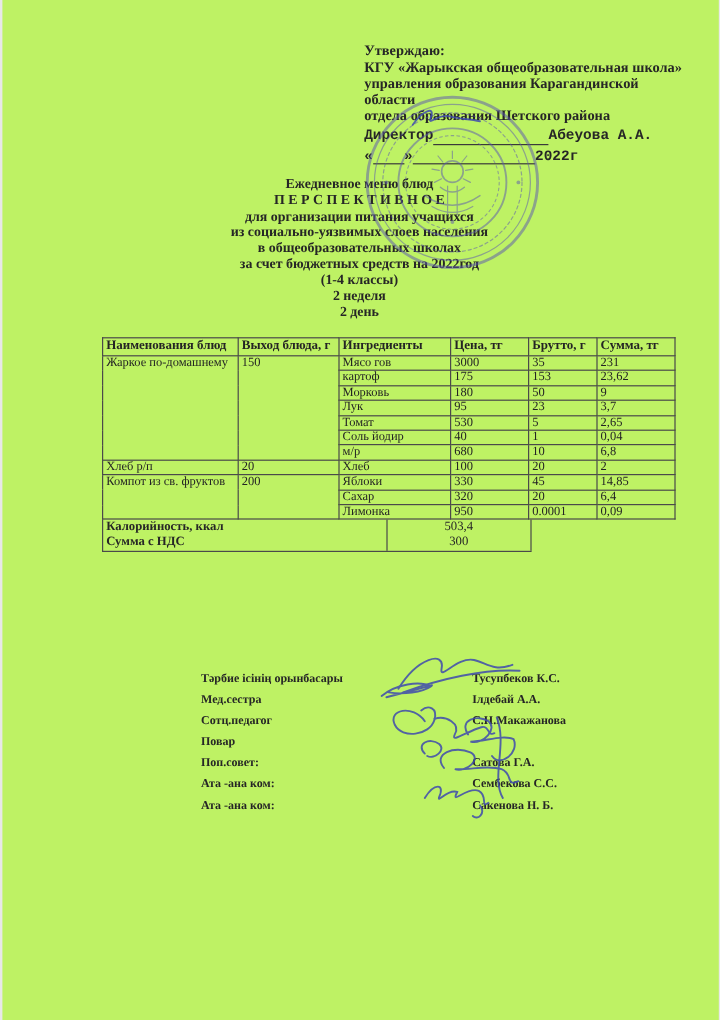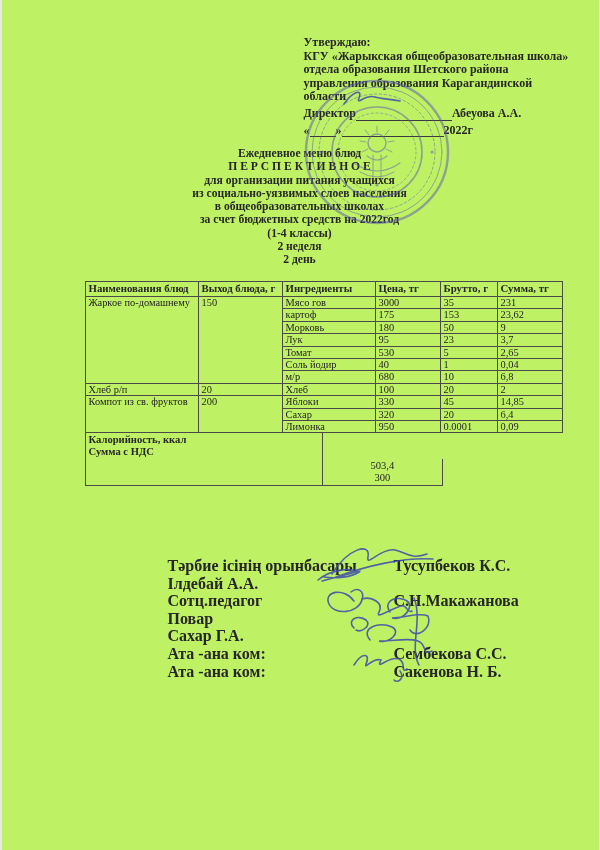--- a/index.html
+++ b/index.html
@@ -13,21 +13,21 @@
     position:relative;width:597px;height:850px;margin:0 auto;
     background:#bef264;overflow:hidden;
     font-family:"Liberation Serif","DejaVu Serif",serif;
     color:var(--ink);
   }
   
   .approval{
     position:absolute;left:302px;top:36px;width:268px;
     font-size:12px;font-weight:700;line-height:13.6px;
   }
-  .approval .line-row{white-space:nowrap;}
+  .approval .line-row{white-space:nowrap;font-family:Liberation Mono, monospace;}
   .approval .mt{margin-top:3px;}
   .u-line{display:inline-block;border-bottom:1.2px solid #3a3a3a;height:11px;vertical-align:bottom;}
   .u-sm{width:26px;}
   .u-md{width:96px;}
   .u-lg{width:102px;}
   
   .title-block{
     position:absolute;left:55px;top:147px;width:486px;
     text-align:center;font-size:11.6px;font-weight:700;line-height:13.3px;
   }
@@ -57,44 +57,44 @@
     display:flex;width:357px;
     border-left:1px solid var(--line);border-bottom:1px solid var(--line);
     font-size:10.6px;line-height:11.6px;justify-content:center;
   }
   .tfooter .flabel{
     width:236px;border-right:1px solid var(--line);padding:1px 3px 1px 3px;
     font-weight:700;
   }
   .tfooter .fvalues{
     width:117px;border-right:1px solid var(--line);padding:1px 2px;
-    text-align:center;font-weight:400;margin-top:26px;
+    text-align:center;font-weight:400;
   }
   
   .sign-block{
     position:absolute;left:166px;top:557px;width:370px;
-    font-size:16px;font-weight:700;line-height:17.6px;
+    font-size:10px;font-weight:700;line-height:17.6px;
   }
   .sig-row{display:flex;white-space:nowrap;}
   .sig-row .slabel{flex:0 0 226px;}
   .sig-row .sname{flex:1;}
   
   .ink-overlay{position:absolute;left:0;top:0;pointer-events:none;}
 </style>
 </head>
 <body>
 
 <div class="page">
 
   <div class="approval">
     <div>
         <div>Утверждаю:</div>
         <div>КГУ «Жарыкская общеобразовательная школа»</div>
+        <div>управления образования Карагандинской  области</div>
         <div>отдела образования Шетского района</div>
-        <div>управления образования Карагандинской  области</div>
       </div>
     <div class="line-row mt">
       <span>Директор</span><span class="u-line u-md"></span><span>Абеуова А.А.</span>
     </div>
     <div class="line-row mt">
       <span>«</span><span class="u-line u-sm"></span><span>»</span><span class="u-line u-lg"></span><span>2022г</span>
     </div>
   </div>
 
   <div class="title-block">
@@ -215,31 +215,33 @@
         </div>
     </div>
   </div>
 
   <div class="sign-block">
       <div class="sig-row">
         <span class="slabel">Тәрбие ісінің орынбасары</span>
         <span class="sname">Тусупбеков К.С.</span>
       </div>
       <div class="sig-row">
+        <span class="slabel">Мед.сестра</span>
         <span class="sname">Ілдебай А.А.</span>
       </div>
       <div class="sig-row">
         <span class="slabel">Сотц.педагог</span>
         <span class="sname">С.Н.Макажанова</span>
       </div>
       <div class="sig-row">
         <span class="slabel">Повар</span>
       </div>
       <div class="sig-row">
-        <span class="sname">Сахар Г.А.</span>
+        <span class="slabel">Поп.совет:</span>
+        <span class="sname">Сатова Г.А.</span>
       </div>
       <div class="sig-row">
         <span class="slabel">Ата -ана ком:</span>
         <span class="sname">Сембекова С.С.</span>
       </div>
       <div class="sig-row">
         <span class="slabel">Ата -ана ком:</span>
         <span class="sname">Сакенова Н. Б.</span>
       </div>
     </div>

